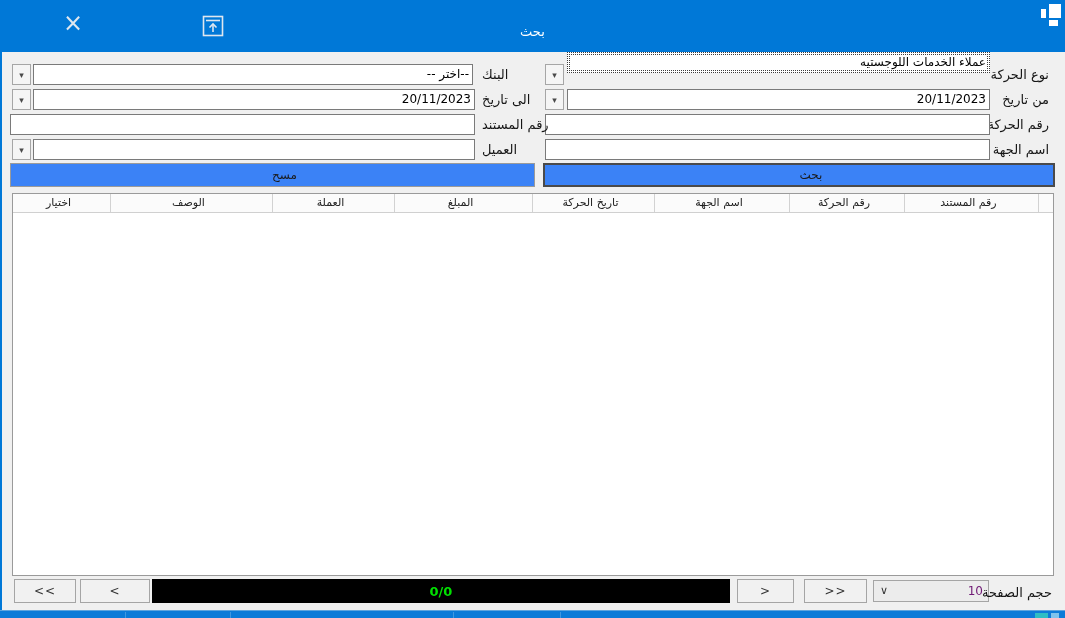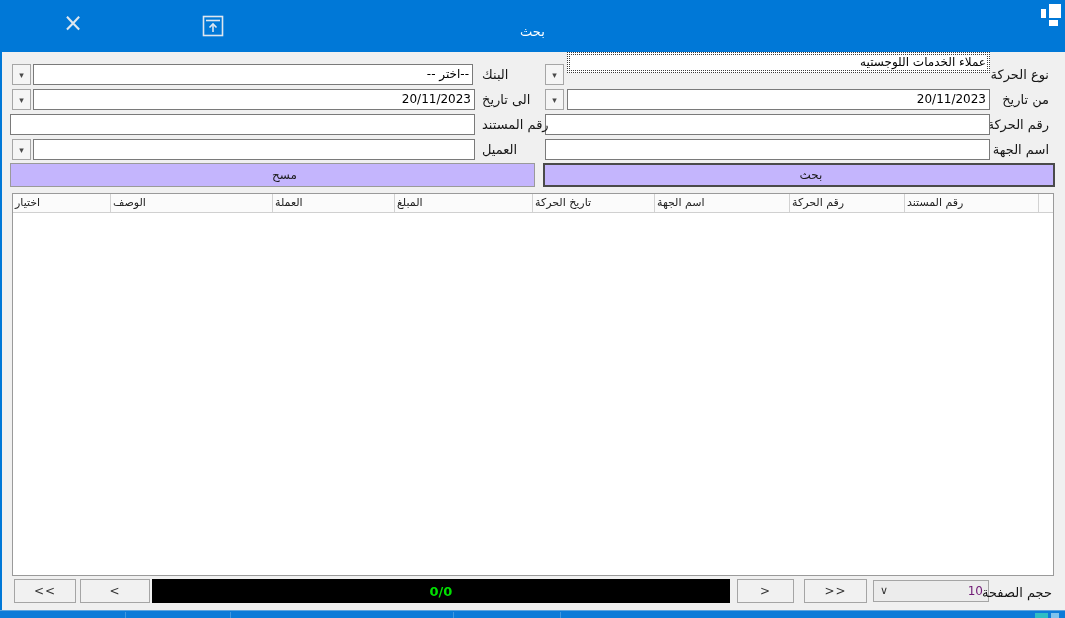--- a/index.html
+++ b/index.html
@@ -16,27 +16,27 @@
   .logo .r2 { position:absolute; left:0; top:5px; width:5px; height:9px; background:#fff; }
   .logo .r3 { position:absolute; left:8px; top:16px; width:9px; height:6px; background:#fff; }
 
   .lbl { position:absolute; font-size:13px; color:#151515; white-space:nowrap; direction:rtl; }
   .fld { position:absolute; height:21px; background:#fff; border:1px solid #7a7a7a; font-size:12px; color:#000;
          direction:rtl; text-align:right; line-height:19px; padding:0 3px; white-space:nowrap; overflow:hidden; }
   .fld.focused { border:1px dotted #3a3a3a; outline:1px dotted #3a3a3a; outline-offset:-3px; }
   .cbo { position:absolute; width:19px; height:21px; background:#f5f5f5; border:1px solid #a6a6a6; color:#4a4a4a;
          font-size:9px; display:flex; align-items:center; justify-content:center; }
 
-  .btn { position:absolute; top:163px; height:24px; background:#c4b5fd; border:1px solid #9a9a9a; font-size:12px;
+  .btn { position:absolute; top:163px; height:24px; background:#3b82f6; border:1px solid #9a9a9a; font-size:12px;
          color:#1a1a1a; display:flex; align-items:center; justify-content:center; direction:rtl;padding-left:24px; }
   .btn.primary { border:2px solid #4a4a4a; }
 
   .grid { position:absolute; left:12px; top:193px; width:1042px; height:383px; background:#fff; border:1px solid #9a9a9a; }
   .grid-head { display:flex; flex-direction:row; direction:rtl; height:19px; background:#fbfbfb; border-bottom:1px solid #d0d0d0; }
-  .gh-cell { height:18px; border-left:1px solid #d2d2d2; font-size:11px; color:#222; text-align:left;
+  .gh-cell { height:18px; border-left:1px solid #d2d2d2; font-size:11px; color:#222; text-align:center;
              padding:2px 8px 0 2px; overflow:hidden; white-space:nowrap; direction:rtl; }
   .gh-cell:last-child { border-left:none; }
 
   .pbtn { position:absolute; top:579px; height:24px; background:#f1f1f1; border:1px solid #a5a5a5; font-size:12px;
           color:#333; display:flex; align-items:center; justify-content:center; letter-spacing:1px; }
   .counter { position:absolute; left:152px; top:579px; width:578px; height:24px; background:#000; color:var(--counter-green);
              font-size:13px; font-weight:bold; display:flex; align-items:center; justify-content:center; }
   .psize { position:absolute; left:873px; top:580px; width:116px; height:22px; background:#ececec; border:1px solid #a5a5a5; }
   .psize .chev { position:absolute; left:6px; top:3px; font-size:11px; color:#333; }
   .psize .val { position:absolute; right:5px; top:3px; font-size:12px; color:#701a75; }

